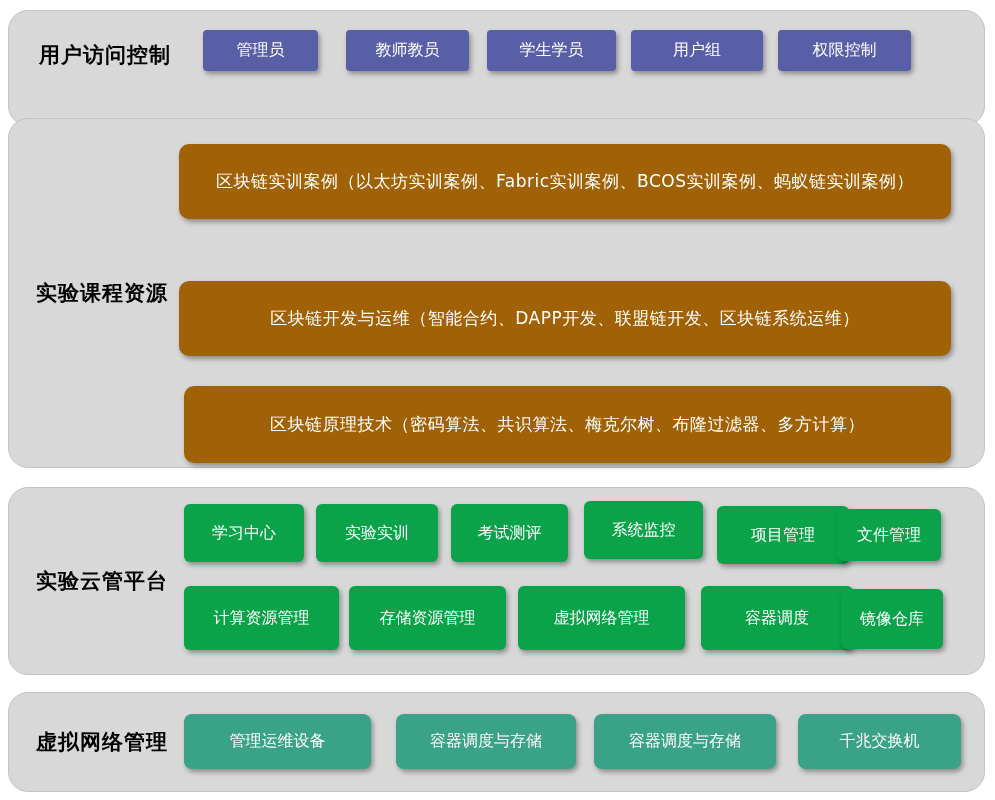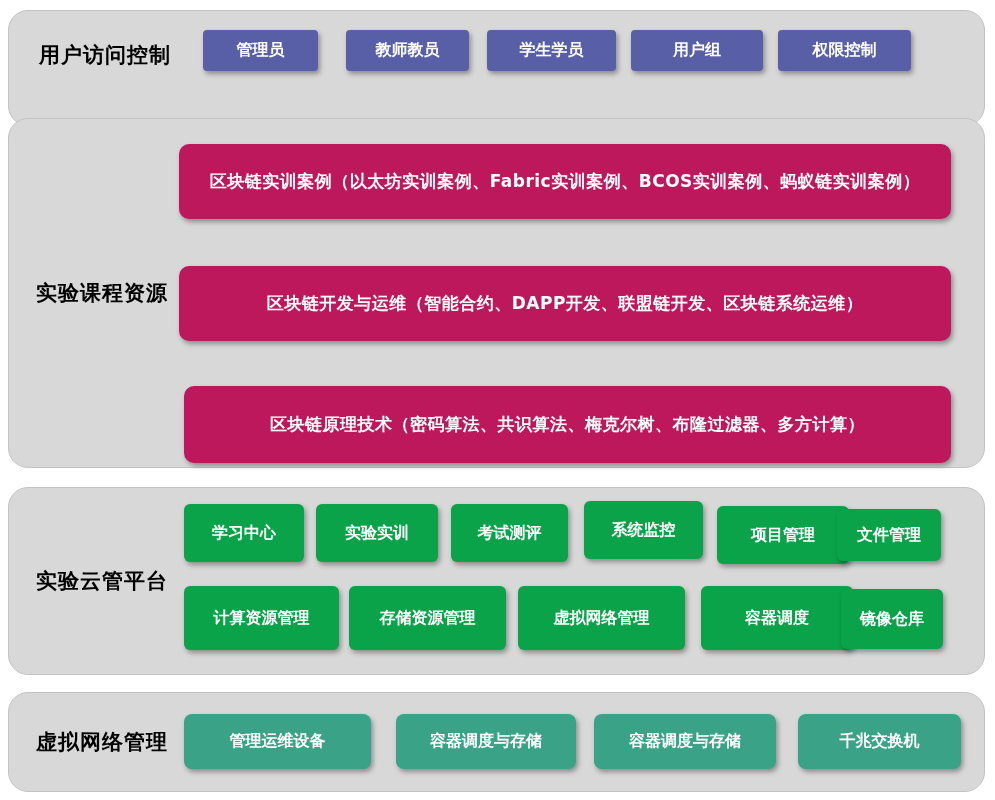--- a/index.html
+++ b/index.html
@@ -22,49 +22,49 @@
   .band-label{
     position:absolute;
     display:flex;align-items:center;
     font-size:21px;font-weight:bold;color:#000;
     letter-spacing:1px;
     white-space:nowrap;
   }
   .node{
     position:absolute;
     display:flex;align-items:center;justify-content:center;
-    color:#ffffff;font-weight:bold;
+    color:#ffffff;font-weight:normal;
     text-align:center;
     box-sizing:border-box;
     box-shadow:2px 3px 5px rgba(0,0,0,0.35);
     white-space:nowrap;
   }
   .purple{background:#585fa7;border-radius:4px;font-size:16px;}
-  .teal-bar{background:#be185d;border-radius:10px;font-size:17px;letter-spacing:0.5px;}
+  .teal-bar{background:#a16207;border-radius:10px;font-size:17px;letter-spacing:0.5px;}
   .green{background:#0aa349;border-radius:6px;font-size:16px;}
   .seagreen{background:#39a287;border-radius:8px;font-size:16px;}
 </style>
 </head>
 <body>
 
 <div class="canvas">
 
   <div class="band" style="top:10px;height:116px;">
     <div class="band-label" style="left:30px;top:0;height:88px;">用户访问控制</div>
     <div class="node purple" style="left:194px;top:19px;width:115px;height:41px;">管理员</div>
     <div class="node purple" style="left:337px;top:19px;width:123px;height:41px;">教师教员</div>
     <div class="node purple" style="left:478px;top:19px;width:129px;height:41px;">学生学员</div>
     <div class="node purple" style="left:622px;top:19px;width:132px;height:41px;">用户组</div>
     <div class="node purple" style="left:769px;top:19px;width:133px;height:41px;">权限控制</div>
   </div>
 
   <div class="band" style="top:118px;height:350px;">
     <div class="band-label" style="left:27px;top:0;height:348px;">实验课程资源</div>
     <div class="node teal-bar" style="left:170px;top:25px;width:772px;height:75px;">区块链实训案例（以太坊实训案例、Fabric实训案例、BCOS实训案例、蚂蚁链实训案例）</div>
-    <div class="node teal-bar" style="left:170px;top:147px;width:772px;height:75px;">区块链开发与运维（智能合约、DAPP开发、联盟链开发、区块链系统运维）</div>
+    <div class="node teal-bar" style="left:170px;top:162px;width:772px;height:75px;">区块链开发与运维（智能合约、DAPP开发、联盟链开发、区块链系统运维）</div>
     <div class="node teal-bar" style="left:175px;top:267px;width:767px;height:77px;">区块链原理技术（密码算法、共识算法、梅克尔树、布隆过滤器、多方计算）</div>
   </div>
 
   <div class="band" style="top:487px;height:188px;">
     <div class="band-label" style="left:27px;top:0;height:186px;">实验云管平台</div>
 
     <div class="node green" style="left:175px;top:16px;width:120px;height:58px;">学习中心</div>
     <div class="node green" style="left:307px;top:16px;width:122px;height:58px;text-align:center;">实验实训</div>
     <div class="node green" style="left:442px;top:16px;width:117px;height:58px;">考试测评</div>
     <div class="node green" style="left:575px;top:13px;width:119px;height:58px;">系统监控</div>

